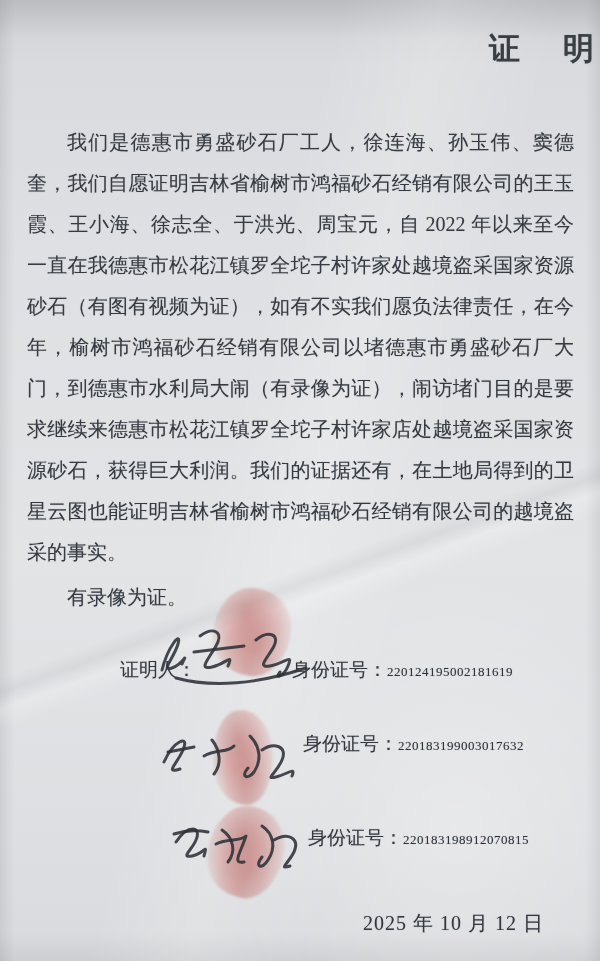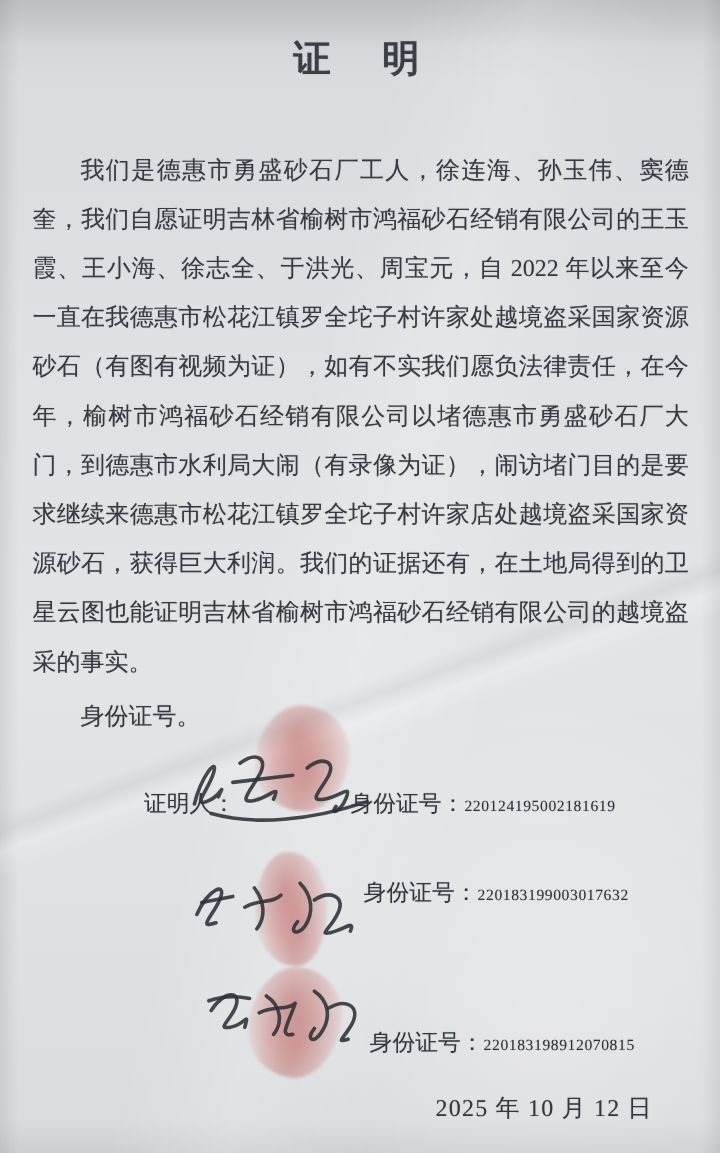--- a/index.html
+++ b/index.html
@@ -14,21 +14,21 @@
     content:"";position:absolute;inset:0;pointer-events:none;
     background:
       radial-gradient(55% 38% at 76% 86%, rgba(255,255,255,0.30), rgba(255,255,255,0) 70%),
       linear-gradient(160deg, transparent 57.5%, rgba(150,152,158,0.13) 58.8%, rgba(255,255,255,0.22) 60.2%, transparent 62%),
       linear-gradient(105deg, transparent 40%, rgba(255,255,255,0.18) 52%, transparent 66%),
       linear-gradient(180deg, rgba(118,120,126,0.22) 0%, rgba(0,0,0,0) 4%),
       linear-gradient(0deg, rgba(118,120,126,0.12) 0%, rgba(0,0,0,0) 3%),
       linear-gradient(90deg, rgba(118,120,126,0.16) 0%, rgba(0,0,0,0) 2.5%, rgba(0,0,0,0) 97.5%, rgba(118,120,126,0.16) 100%);
   }
   .title{
-    position:absolute;top:28px;left:0;right:0;text-align:center;
+    position:absolute;top:28px;left:0;right:0;text-align:right;
     font-size:31px;font-weight:700;letter-spacing:6px;color:#3a3f46;
     text-shadow:0 0 1px rgba(58,63,70,.35);
   }
   .doc-body{
     position:absolute;top:118px;left:23px;right:22px;
     font-size:20px;line-height:41px;text-align:justify;
     text-shadow:0 0 1px rgba(54,59,66,.30);
   }
   .doc-body p{margin:4px;text-indent:2em;}
   .sig-label,.id-line,.date{
@@ -49,21 +49,21 @@
 </style>
 </head>
 <body>
 
 <div class="photo">
 
   <div class="title">证　明</div>
 
   <div class="doc-body">
     <p>我们是德惠市勇盛砂石厂工人，徐连海、孙玉伟、窦德奎，我们自愿证明吉林省榆树市鸿福砂石经销有限公司的王玉霞、王小海、徐志全、于洪光、周宝元，自 2022 年以来至今一直在我德惠市松花江镇罗全坨子村许家处越境盗采国家资源砂石（有图有视频为证），如有不实我们愿负法律责任，在今年，榆树市鸿福砂石经销有限公司以堵德惠市勇盛砂石厂大门，到德惠市水利局大闹（有录像为证），闹访堵门目的是要求继续来德惠市松花江镇罗全坨子村许家店处越境盗采国家资源砂石，获得巨大利润。我们的证据还有，在土地局得到的卫星云图也能证明吉林省榆树市鸿福砂石经销有限公司的越境盗采的事实。</p>
-    <p>身份证号。</p>
+    <p>有录像为证。</p>
   </div>
 
   <div class="fp" style="left:213px;top:588px;width:78px;height:88px;transform:rotate(6deg);"></div>
   <svg class="sig" style="left:148px;top:612px;" width="165" height="80" viewBox="0 0 165 80" aria-label="徐连海">
     <path d="M14 58 C20 34 34 18 30 32 C26 46 12 60 24 56 C36 52 40 38 34 52"></path>
     <path d="M52 24 C66 14 76 20 68 34 C60 48 50 58 64 55 C78 52 86 40 80 54"></path>
     <path d="M46 40 L96 34"></path>
     <path d="M108 28 C120 18 132 22 126 34 C120 46 108 56 122 54 C136 52 146 40 140 54 C136 64 126 68 132 60"></path>
     <path d="M28 66 C64 76 110 72 158 56"></path>
   </svg>
@@ -83,17 +83,17 @@
 
   <div class="fp" style="left:208px;top:806px;width:76px;height:92px;transform:rotate(10deg);"></div>
   <svg class="sig" style="left:166px;top:814px;" width="140" height="62" viewBox="0 0 140 62" aria-label="窦德奎">
     <path d="M10 28 C22 10 36 12 30 26 C26 36 14 44 26 42 C38 40 42 28 38 42"></path>
     <path d="M8 20 C20 16 32 16 42 18"></path>
     <path d="M56 16 C68 24 70 38 62 48"></path>
     <path d="M50 30 C62 24 74 28 80 22 C74 40 66 50 78 48"></path>
     <path d="M96 12 C108 20 110 34 102 46 C96 56 88 53 96 43"></path>
     <path d="M108 26 C122 18 134 24 128 38 C122 50 112 56 124 52"></path>
   </svg>
-  <span class="id-line" style="left:308px;top:856px;"><span>身份证号：</span><span class="id-number">220183198912070815</span></span>
+  <span class="id-line" style="left:308px;top:825px;"><span>身份证号：</span><span class="id-number">220183198912070815</span></span>
 
   <span class="date" style="left:363px;top:910px;font-size:20px;letter-spacing:1px;">2025 年 10 月 12 日</span>
 
 </div>
 
 </body></html>

